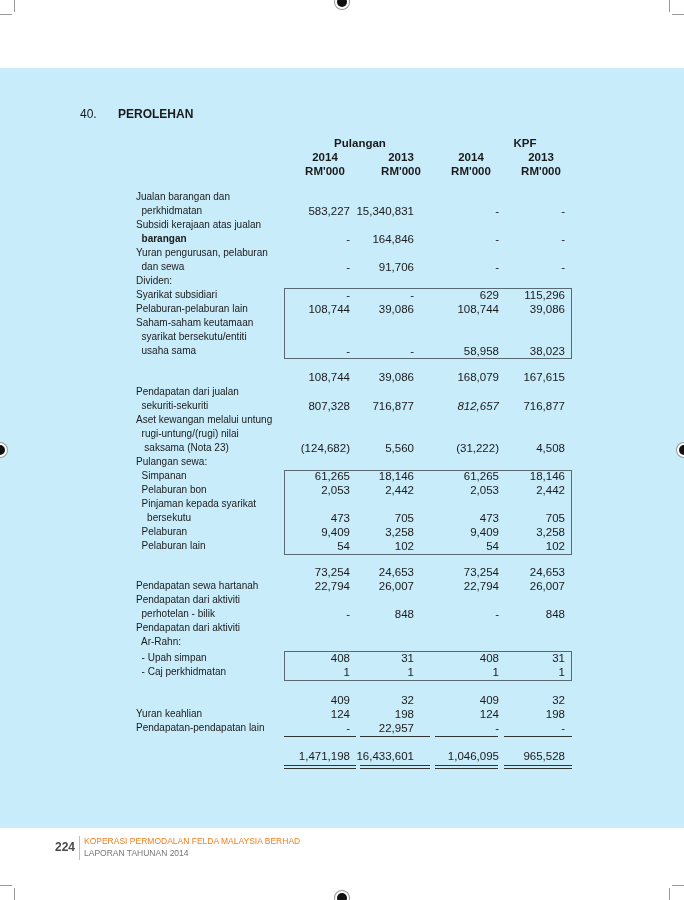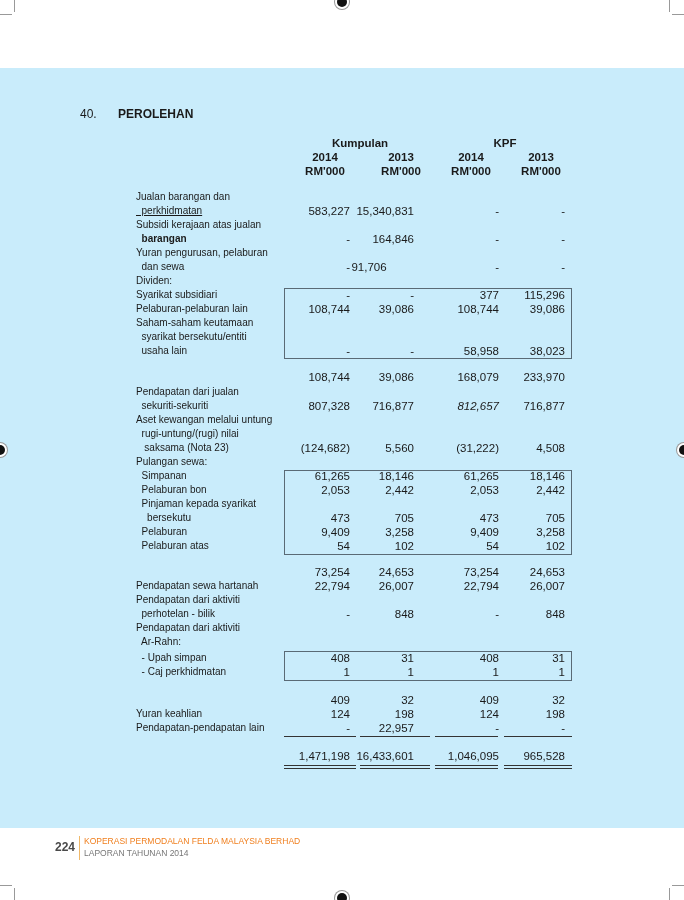--- a/index.html
+++ b/index.html
@@ -38,22 +38,22 @@
 <div class="crop" style="left:669px; top:0; width:1px; height:12px;"></div>
 <div class="crop" style="left:672px; top:14px; width:12px; height:1px;"></div>
 <div class="crop" style="left:14px; top:888px; width:1px; height:12px;"></div>
 <div class="crop" style="left:0; top:885px; width:12px; height:1px;"></div>
 <div class="crop" style="left:669px; top:888px; width:1px; height:12px;"></div>
 <div class="crop" style="left:672px; top:885px; width:12px; height:1px;"></div>
 
 <div class="abs note-num">40.</div>
 <div class="abs note-title">PEROLEHAN</div>
 
-<div class="abs hdr" style="left:315px; top:137px;">Kumpulan</div>
-<div class="abs hdr" style="left:460px; top:137px;">KPF</div>
+<div class="abs hdr" style="left:315px; top:137px;">Pulangan</div>
+<div class="abs hdr" style="left:480px; top:137px;">KPF</div>
 
 <div class="abs hdr" style="left:280px; top:151px;">2014</div>
 <div class="abs hdr" style="left:356px; top:151px;">2013</div>
 <div class="abs hdr" style="left:426px; top:151px;">2014</div>
 <div class="abs hdr" style="left:496px; top:151px;">2013</div>
 
 <div class="abs hdr" style="left:280px; top:165px;">RM'000</div>
 <div class="abs hdr" style="left:356px; top:165px;">RM'000</div>
 <div class="abs hdr" style="left:426px; top:165px;">RM'000</div>
 <div class="abs hdr" style="left:496px; top:165px;">RM'000</div>
@@ -67,61 +67,61 @@
 <div class="uline" style="left:435px; top:736px; width:63px;"></div>
 <div class="uline" style="left:504px; top:736px; width:68px;"></div>
 
 <div class="dline" style="left:284px; top:765px; width:72px;"></div>
 <div class="dline" style="left:360px; top:765px; width:70px;"></div>
 <div class="dline" style="left:435px; top:765px; width:63px;"></div>
 <div class="dline" style="left:504px; top:765px; width:68px;"></div>
 
 <div id="rows">
     <div class="abs lbl" style="top: 191px; white-space: pre;">Jualan barangan dan</div>
-    <div class="abs lbl" style="top: 205px; white-space: pre; text-decoration: underline;">  perkhidmatan</div>
+    <div class="abs lbl" style="top: 205px; white-space: pre;">  perkhidmatan</div>
     <div class="abs num c0" style="top: 205px;">583,227</div>
     <div class="abs num c1" style="top: 205px;">15,340,831</div>
     <div class="abs num c2" style="top: 205px;">-</div>
     <div class="abs num c3" style="top: 205px;">-</div>
     <div class="abs lbl" style="top: 219px; white-space: pre;">Subsidi kerajaan atas jualan</div>
     <div class="abs lbl" style="top: 233px; white-space: pre; font-weight: bold;">  barangan</div>
     <div class="abs num c0" style="top: 233px;">-</div>
     <div class="abs num c1" style="top: 233px;">164,846</div>
     <div class="abs num c2" style="top: 233px;">-</div>
     <div class="abs num c3" style="top: 233px;">-</div>
     <div class="abs lbl" style="top: 247px; white-space: pre;">Yuran pengurusan, pelaburan</div>
     <div class="abs lbl" style="top: 261px; white-space: pre;">  dan sewa</div>
     <div class="abs num c0" style="top: 261px;">-</div>
-    <div class="abs num c1" style="top: 261px; text-align: center;">91,706</div>
+    <div class="abs num c1" style="top: 261px;">91,706</div>
     <div class="abs num c2" style="top: 261px;">-</div>
     <div class="abs num c3" style="top: 261px;">-</div>
     <div class="abs lbl" style="top: 275px; white-space: pre;">Dividen:</div>
     <div class="abs lbl" style="top: 289px; white-space: pre;">Syarikat subsidiari</div>
     <div class="abs num c0" style="top: 289px;">-</div>
     <div class="abs num c1" style="top: 289px;">-</div>
-    <div class="abs num c2" style="top: 289px;">377</div>
+    <div class="abs num c2" style="top: 289px;">629</div>
     <div class="abs num c3" style="top: 289px;">115,296</div>
     <div class="abs lbl" style="top: 303px; white-space: pre;">Pelaburan-pelaburan lain</div>
     <div class="abs num c0" style="top: 303px;">108,744</div>
     <div class="abs num c1" style="top: 303px;">39,086</div>
     <div class="abs num c2" style="top: 303px;">108,744</div>
     <div class="abs num c3" style="top: 303px;">39,086</div>
     <div class="abs lbl" style="top: 317px; white-space: pre;">Saham-saham keutamaan</div>
     <div class="abs lbl" style="top: 331px; white-space: pre;">  syarikat bersekutu/entiti</div>
-    <div class="abs lbl" style="top: 345px; white-space: pre;">  usaha lain</div>
+    <div class="abs lbl" style="top: 345px; white-space: pre;">  usaha sama</div>
     <div class="abs num c0" style="top: 345px;">-</div>
     <div class="abs num c1" style="top: 345px;">-</div>
     <div class="abs num c2" style="top: 345px;">58,958</div>
     <div class="abs num c3" style="top: 345px;">38,023</div>
     <div class="abs lbl" style="top: 359px; white-space: pre;"></div>
     <div class="abs lbl" style="top: 371px; white-space: pre;"></div>
     <div class="abs num c0" style="top: 371px;">108,744</div>
     <div class="abs num c1" style="top: 371px;">39,086</div>
     <div class="abs num c2" style="top: 371px;">168,079</div>
-    <div class="abs num c3" style="top: 371px;">233,970</div>
+    <div class="abs num c3" style="top: 371px;">167,615</div>
     <div class="abs lbl" style="top: 386px; white-space: pre;">Pendapatan dari jualan</div>
     <div class="abs lbl" style="top: 400px; white-space: pre;">  sekuriti-sekuriti</div>
     <div class="abs num c0" style="top: 400px;">807,328</div>
     <div class="abs num c1" style="top: 400px;">716,877</div>
     <div class="abs num c2" style="top: 400px; font-style: italic;">812,657</div>
     <div class="abs num c3" style="top: 400px;">716,877</div>
     <div class="abs lbl" style="top: 414px; white-space: pre;">Aset kewangan melalui untung</div>
     <div class="abs lbl" style="top: 428px; white-space: pre;">  rugi-untung/(rugi) nilai</div>
     <div class="abs lbl" style="top: 442px; white-space: pre;">   saksama (Nota 23)</div>
     <div class="abs num c0" style="top: 442px;">(124,682)</div>
@@ -143,21 +143,21 @@
     <div class="abs lbl" style="top: 512px; white-space: pre;">    bersekutu</div>
     <div class="abs num c0" style="top: 512px;">473</div>
     <div class="abs num c1" style="top: 512px;">705</div>
     <div class="abs num c2" style="top: 512px;">473</div>
     <div class="abs num c3" style="top: 512px;">705</div>
     <div class="abs lbl" style="top: 526px; white-space: pre;">  Pelaburan</div>
     <div class="abs num c0" style="top: 526px;">9,409</div>
     <div class="abs num c1" style="top: 526px;">3,258</div>
     <div class="abs num c2" style="top: 526px;">9,409</div>
     <div class="abs num c3" style="top: 526px;">3,258</div>
-    <div class="abs lbl" style="top: 540px; white-space: pre;">  Pelaburan atas</div>
+    <div class="abs lbl" style="top: 540px; white-space: pre;">  Pelaburan lain</div>
     <div class="abs num c0" style="top: 540px;">54</div>
     <div class="abs num c1" style="top: 540px;">102</div>
     <div class="abs num c2" style="top: 540px;">54</div>
     <div class="abs num c3" style="top: 540px;">102</div>
     <div class="abs lbl" style="top: 554px; white-space: pre;"></div>
     <div class="abs lbl" style="top: 566px; white-space: pre;"></div>
     <div class="abs num c0" style="top: 566px;">73,254</div>
     <div class="abs num c1" style="top: 566px;">24,653</div>
     <div class="abs num c2" style="top: 566px;">73,254</div>
     <div class="abs num c3" style="top: 566px;">24,653</div>

